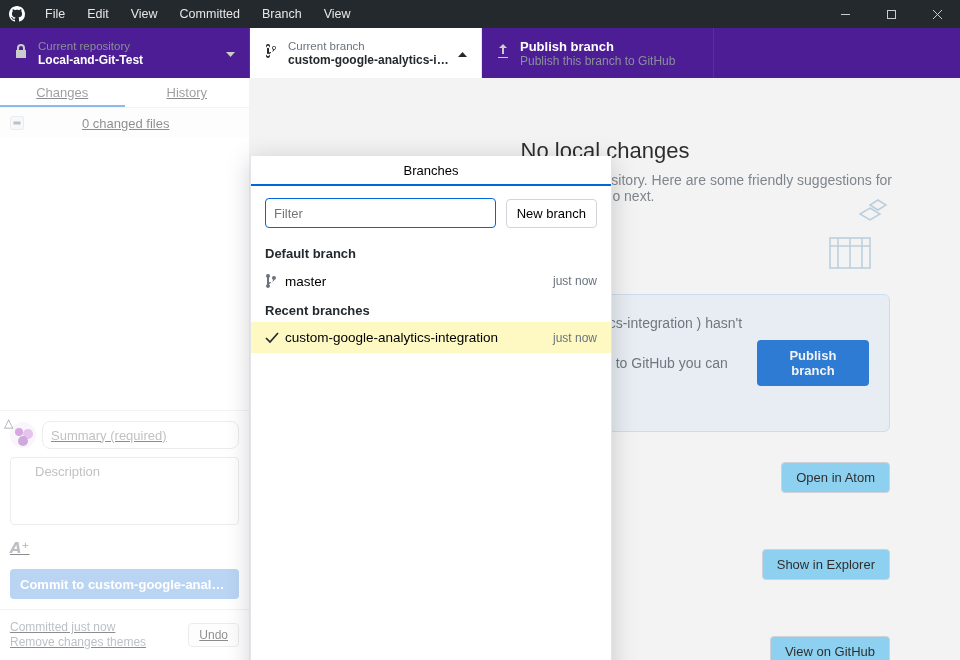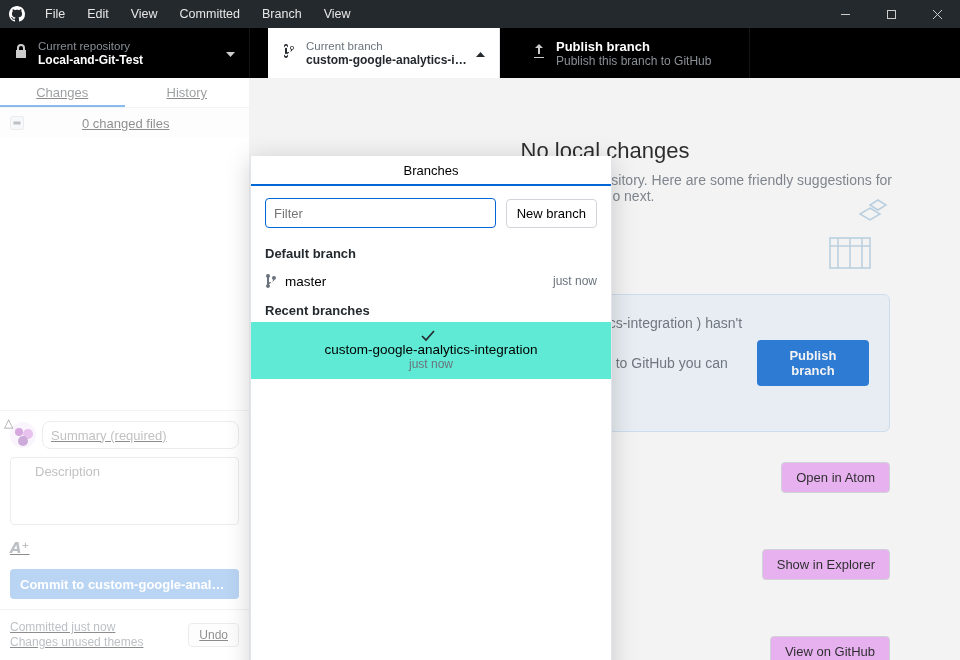--- a/index.html
+++ b/index.html
@@ -10,21 +10,21 @@
   .titlebar { height: 28px; background: #24292e; color: #ccc; display: flex; align-items: center; font-size: 12.5px; }
   .titlebar .logo { width: 34px; display:flex; align-items:center; justify-content:center; }
   .titlebar .logo svg { fill: #fff; }
   .titlebar .menu { display: flex; }
   .titlebar .menu span { padding: 0 11px; line-height: 28px; cursor: default; color:#e6e6e6; }
   .titlebar .win-controls { margin-left: auto; display: flex; }
   .titlebar .win-controls div { width: 46px; height: 28px; display:flex; align-items:center; justify-content:center; }
   .titlebar .win-controls svg { stroke: #ccc; fill: none; }
 
   
-  .toolbar { height: 50px; background: #000000; display: flex; color: #fff; gap: 18px; }
+  .toolbar { height: 50px; background: #4c1d95; display: flex; color: #fff; }
   .toolbar .section { display: flex; align-items: center; padding: 0 14px; position: relative; border-right: 1px solid rgba(255,255,255,0.08); }
   .toolbar .section.repo { width: 250px; }
   .toolbar .section.branch { width: 232px; background: #fff; color: #24292e; border-right: 1px solid #e1e4e8;}
   .toolbar .section.publish { flex: 0 0 232px; }
   .toolbar .icon { margin-right: 10px; flex-shrink:0; }
   .toolbar .text { flex: 1; min-width: 0; }
   .toolbar .label { font-size: 11.5px; color: #8a9096; line-height: 14px; }
   .toolbar .section.branch .label { color: #6a737d; }
   .toolbar .value { font-size: 12px; font-weight: 600; white-space: nowrap; overflow: hidden; text-overflow: ellipsis; }
   .toolbar .chev { margin-left: 8px; flex-shrink:0; }
@@ -52,33 +52,33 @@
   .no-changes { text-align:center; margin-top: 30px; }
   .no-changes h2 { font-size:22px; font-weight:400; margin-bottom:8px; }
   .no-changes p { font-size:14px; color:#6a737d; }
   .illus { position:absolute; right:60px; top:120px; width:80px; height:80px; }
 
   .card { border:1px solid #cde3f8; background:#f1f8ff; border-radius:6px; padding:18px 20px; margin:90px 30px 20px; display:flex; align-items:center; justify-content:space-between; }
   .card .ctext { font-size:14px; color:#586069; line-height:20px; max-width: 440px; }
   .card .cbtn { background:#0366d6; color:#fff; border:none; border-radius:4px; padding:8px 16px; font-size:13px; font-weight:600; }
 
   .action-row { margin: 30px 30px 0; display:flex; justify-content:flex-end; }
-  .action-row button { border:1px solid #d1d5da; background:#f0abfc; border-radius:4px; font-size:13px; padding:7px 14px; }
+  .action-row button { border:1px solid #d1d5da; background:#7dd3fc; border-radius:4px; font-size:13px; padding:7px 14px; }
 
   
   .popover { position:absolute; left:250px; top:78px; width:362px; height:574px; background:#fff; box-shadow: 0 4px 24px rgba(0,0,0,0.18); display:flex; flex-direction:column; z-index:50; border-left:1px solid #e1e4e8; border-right:1px solid #e1e4e8;}
   .pop-tabs { display:flex; height:30px; }
   .pop-tabs .ptab { flex:1; text-align:center; font-size:13px; line-height:29px; }
   .pop-tabs .ptab.active { border-bottom:2px solid #0366d6; font-weight:500;}
   .filter-row { display:flex; padding:12px 14px; gap:10px; align-items:center; }
   .filter-input { flex:1; height:30px; border:1.5px solid #0366d6; border-radius:4px; padding:0 8px; font-size:13px; }
   .newbranch-btn { border:1px solid #d1d5da; background:#fff; border-radius:4px; font-size:13px; padding:6px 10px; }
   .section-label { font-size:13px; font-weight:700; padding: 6px 14px 4px; color:#24292e; }
   .branch-item { display:flex; align-items:center; padding:8px 14px; font-size:13.5px; }
-  .branch-item.sel { background:#5eead4;flex-direction:column; }
+  .branch-item.sel { background:#fef9c3; }
   .branch-item .bicon { width:20px; display:flex; flex-shrink:0; }
   .branch-item .bname { flex:1; white-space:nowrap; overflow:hidden; text-overflow:ellipsis; }
   .branch-item .time { font-size:12px; color:#6a737d; }
 
   
   .dim { position:absolute; inset:0; background:rgba(255,255,255,0.55); z-index:40; } 
   .content-dim { position:absolute; inset:0; background:rgba(200,200,200,0.22); z-index:30; }
 
   .below-toolbar { position:relative; flex:1; display:flex; min-height:0; }
 </style>
@@ -192,21 +192,21 @@
           </div>
           <input class="summary-input" placeholder="Summary (required)" style="">
         </div>
         <textarea class="desc-input" placeholder="Description" style=""></textarea>
         <div class="coauthor">𝘼⁺</div>
         <button class="commit-btn">Commit to custom-google-analytic…</button>
       </div>
       <div class="last-commit">
         <div class="txt">
           <div>Committed just now</div>
-          <div>Changes unused themes</div>
+          <div>Remove changes themes</div>
         </div>
         <button class="undo-btn">Undo</button>
       </div>
     </div>
 
     <div class="content">
       <div class="no-changes">
         <h2>No local changes</h2>
         <p>
           <span>There are no uncommitted changes in this repository. Here are some friendly suggestions for</span><br>

